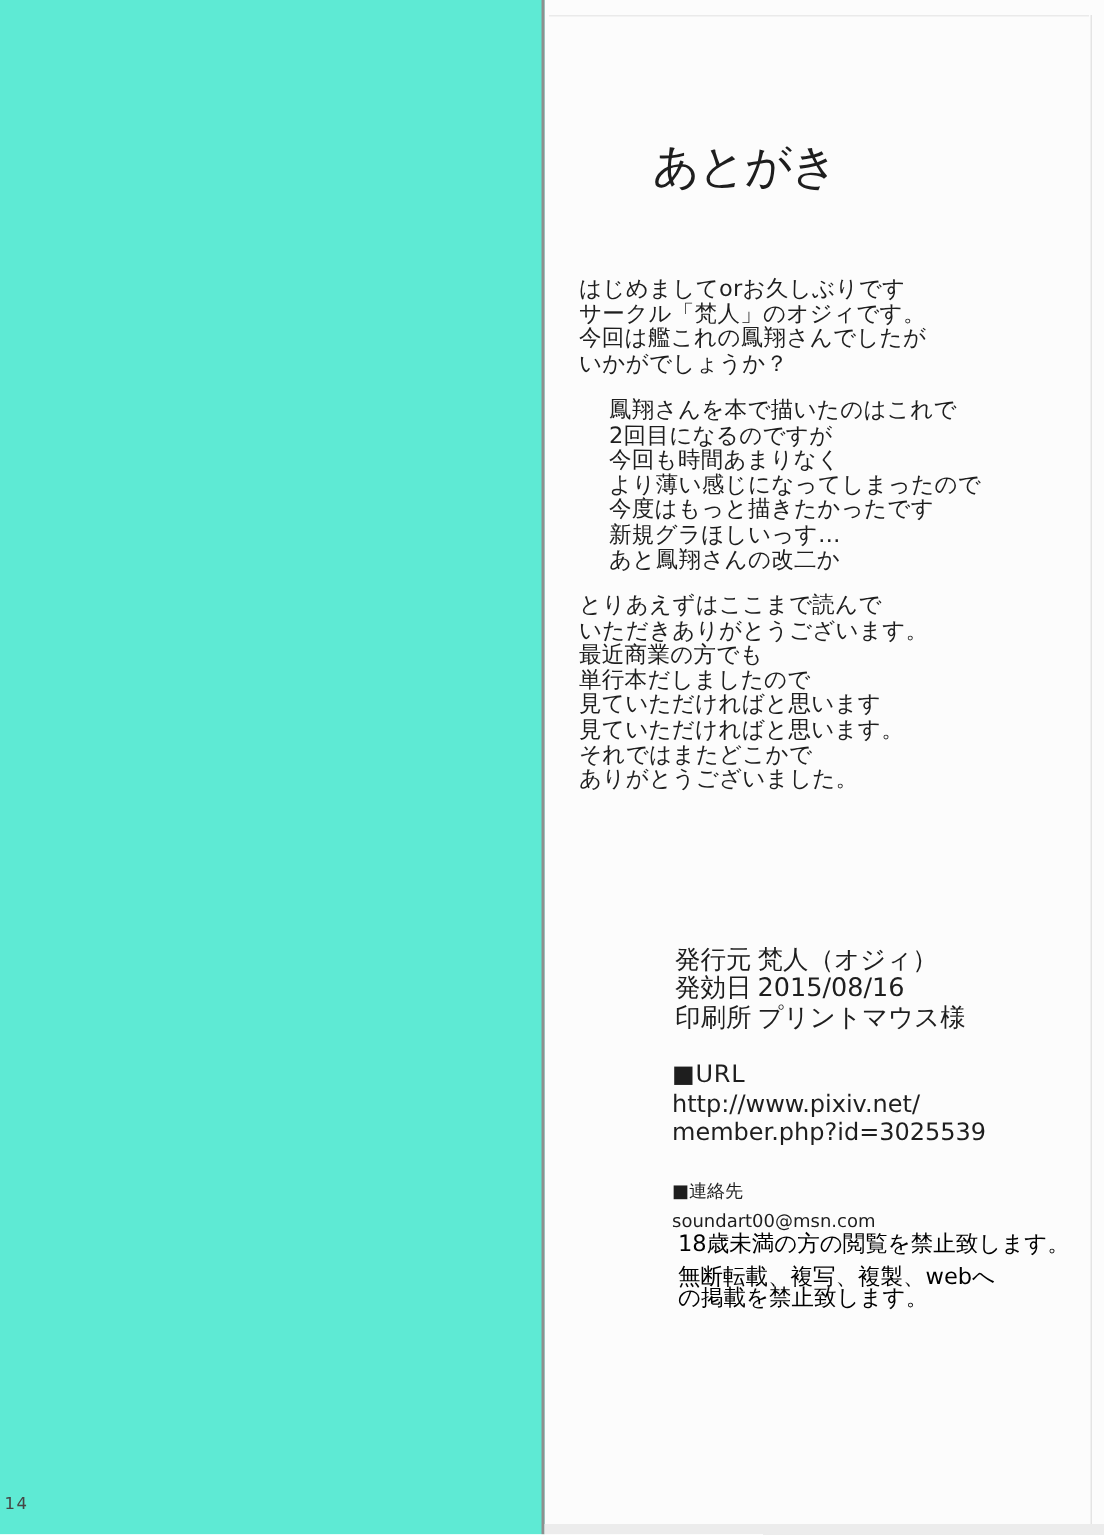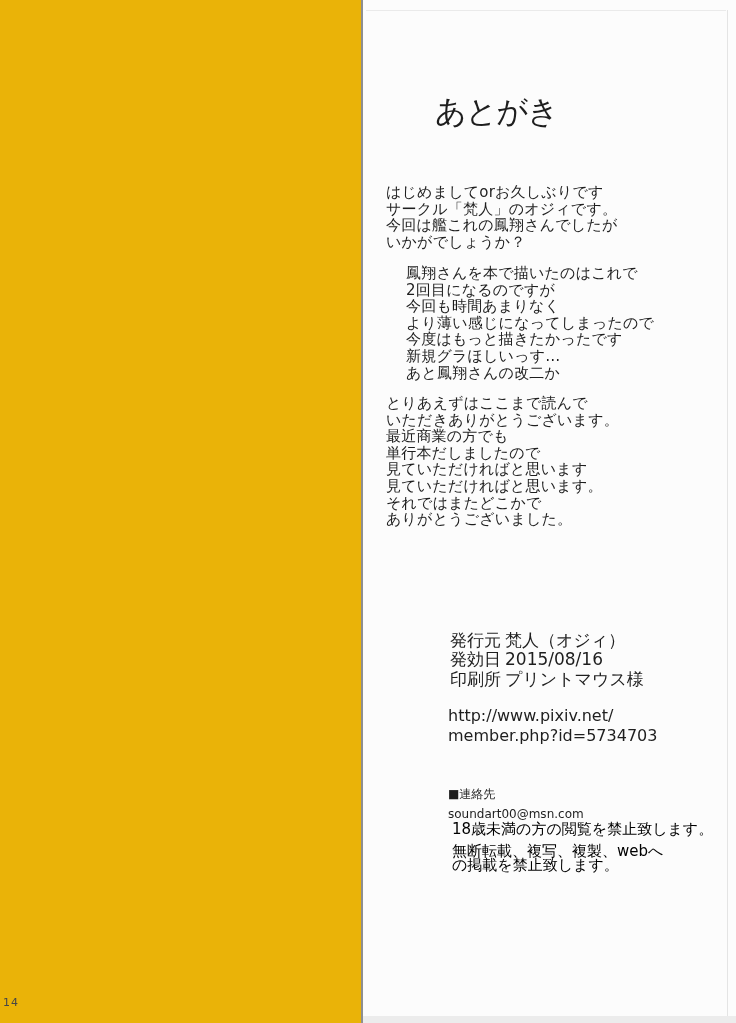--- a/index.html
+++ b/index.html
@@ -11,21 +11,21 @@
     overflow: hidden;
     font-family: "DejaVu Sans", "Liberation Sans", sans-serif;
     color: #1e1e1e;
   }
 
   
   .black-panel {
     position: absolute;
     left: 0; top: 0;
     width: 361px; height: 1023px;
-    background: #eab308;
+    background: #5eead4;
     border-right: 2px solid #8f8f8f;
   }
   .page-num {
     position: absolute;
     left: 3px; top: 996px;
     font-size: 11px;
     letter-spacing: 1px;
     color: #464646;
   }
 
@@ -164,22 +164,23 @@
         <span class="colophon-label">発効日</span>
         <span class="colophon-value">2015/08/16</span>
       </div>
       <div class="colophon-row">
         <span class="colophon-label">印刷所</span>
         <span class="colophon-value">プリントマウス様</span>
       </div>
     </div>
 
     <div class="url-block">
+      <div class="heading">■URL</div>
       <div>http://www.pixiv.net/</div>
-      <div>member.php?id=5734703</div>
+      <div>member.php?id=3025539</div>
     </div>
 
     <div class="contact-block">
       <div class="heading">■連絡先</div>
       <div>soundart00@msn.com</div>
     </div>
 
     <div class="disclaimer">
       <div>18歳未満の方の閲覧を禁止致します。</div>
       <div class="disclaimer-group">

